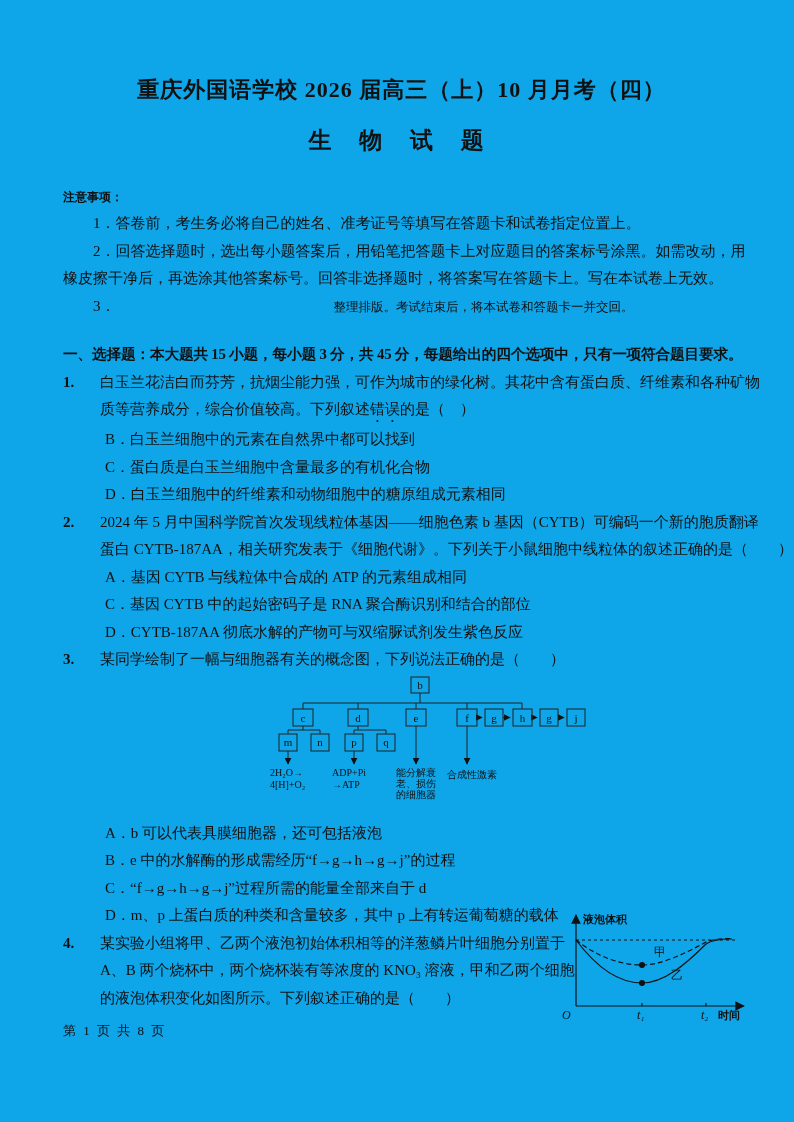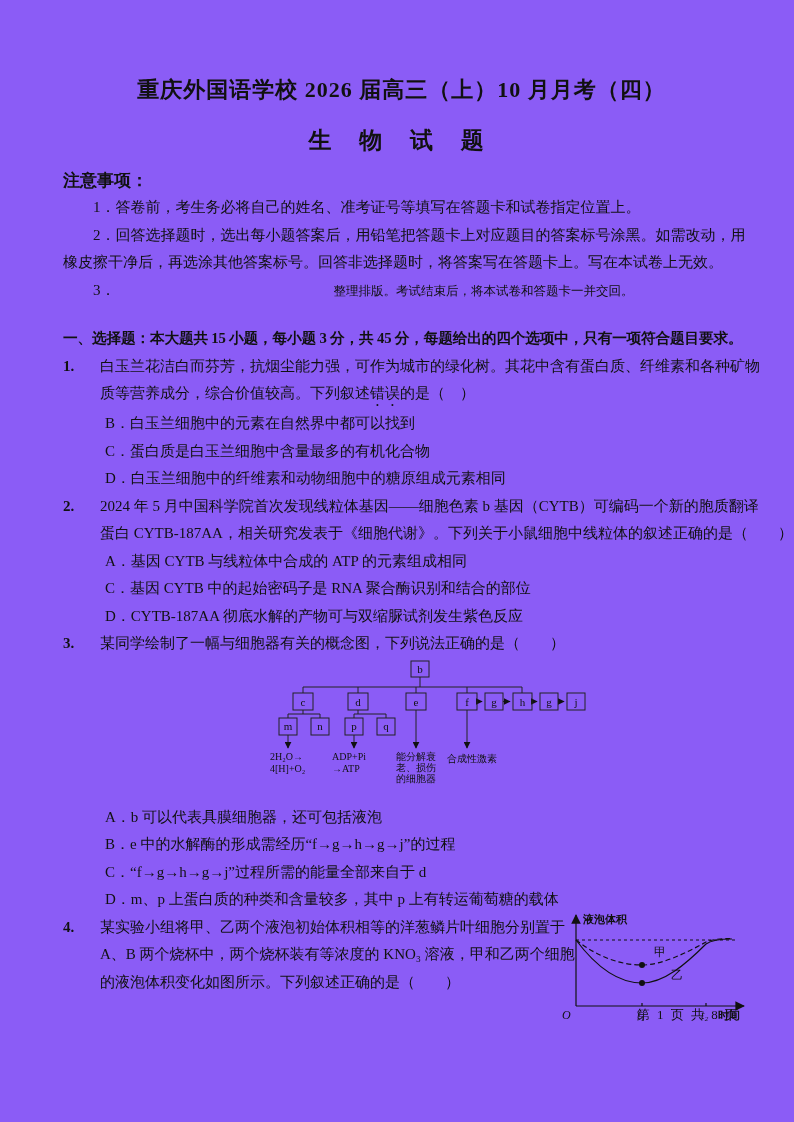--- a/index.html
+++ b/index.html
@@ -1,40 +1,40 @@
 <!DOCTYPE html>
 <html><head>
 <meta charset="utf-8">
 <style>
   html,body { margin:0; padding:0; background:#888; }
   .page {
-    width:794px; height:1122px; margin:0 auto; background:#8b5cf6;
+    width:794px; height:1122px; margin:0 auto; background:#0ea5e9;
     position:relative; box-sizing:border-box;
     padding:0 54px 0 63px; overflow:hidden;
     font-family:"Liberation Serif","DejaVu Serif",serif;
     color:#111111;
   }
   .title   { padding-top:72px; font-size:22px; font-weight:bold; text-align:center; letter-spacing:1px; line-height:36px; white-space:nowrap; }
   .subtitle{ margin-top:16px; font-size:23px; font-weight:bold; text-align:center; letter-spacing:11px; line-height:34px; }
-  .notice-heading { margin-top:10px; font-size:17px; font-weight:bold; line-height:26px; }
+  .notice-heading { margin-top:26px; font-size:12px; font-weight:bold; line-height:26px; }
   .line { font-size:15px; line-height:27.5px; white-space:nowrap; }
   .indent { text-indent:2em; }
   .n3num  { margin-left:30px; }
   .n3text { margin-left:218px; font-size:12.5px; }
   .section { font-weight:bold; font-size:14.7px; letter-spacing:-0.2px;margin-top:20px; }
   .q { position:relative; padding-left:37px; }
   .qnum { position:absolute; left:0; top:0; font-weight:bold; font-size:15px; line-height:27.5px; }
   .opt { padding-left:5px; }
   .emph { -webkit-text-emphasis:filled dot; -webkit-text-emphasis-position:under right;
           text-emphasis:filled dot; text-emphasis-position:under right; }
   .diagram { margin-left:170px; width:356px; height:146px; }
   .diagram svg text { font-family:"Liberation Serif","DejaVu Serif",serif; fill:#111; }
   .vacuole-graph { position:absolute; left:554px; top:902px; width:205px; height:120px; }
   .vacuole-graph svg text { font-family:"Liberation Serif","DejaVu Serif",serif; fill:#111; }
-  .footer { margin-top:10px; text-align:right; font-size:13px; letter-spacing:2px; }
+  .footer { margin-top:10px; text-align:left; font-size:13px; letter-spacing:2px; }
   svg { display:block; }
 </style>
 </head>
 <body>
 
 <div class="page">
 
   <div class="title">重庆外国语学校 2026 届高三（上）10 月月考（四）</div>
   <div class="subtitle">生 物 试 题</div>
 

